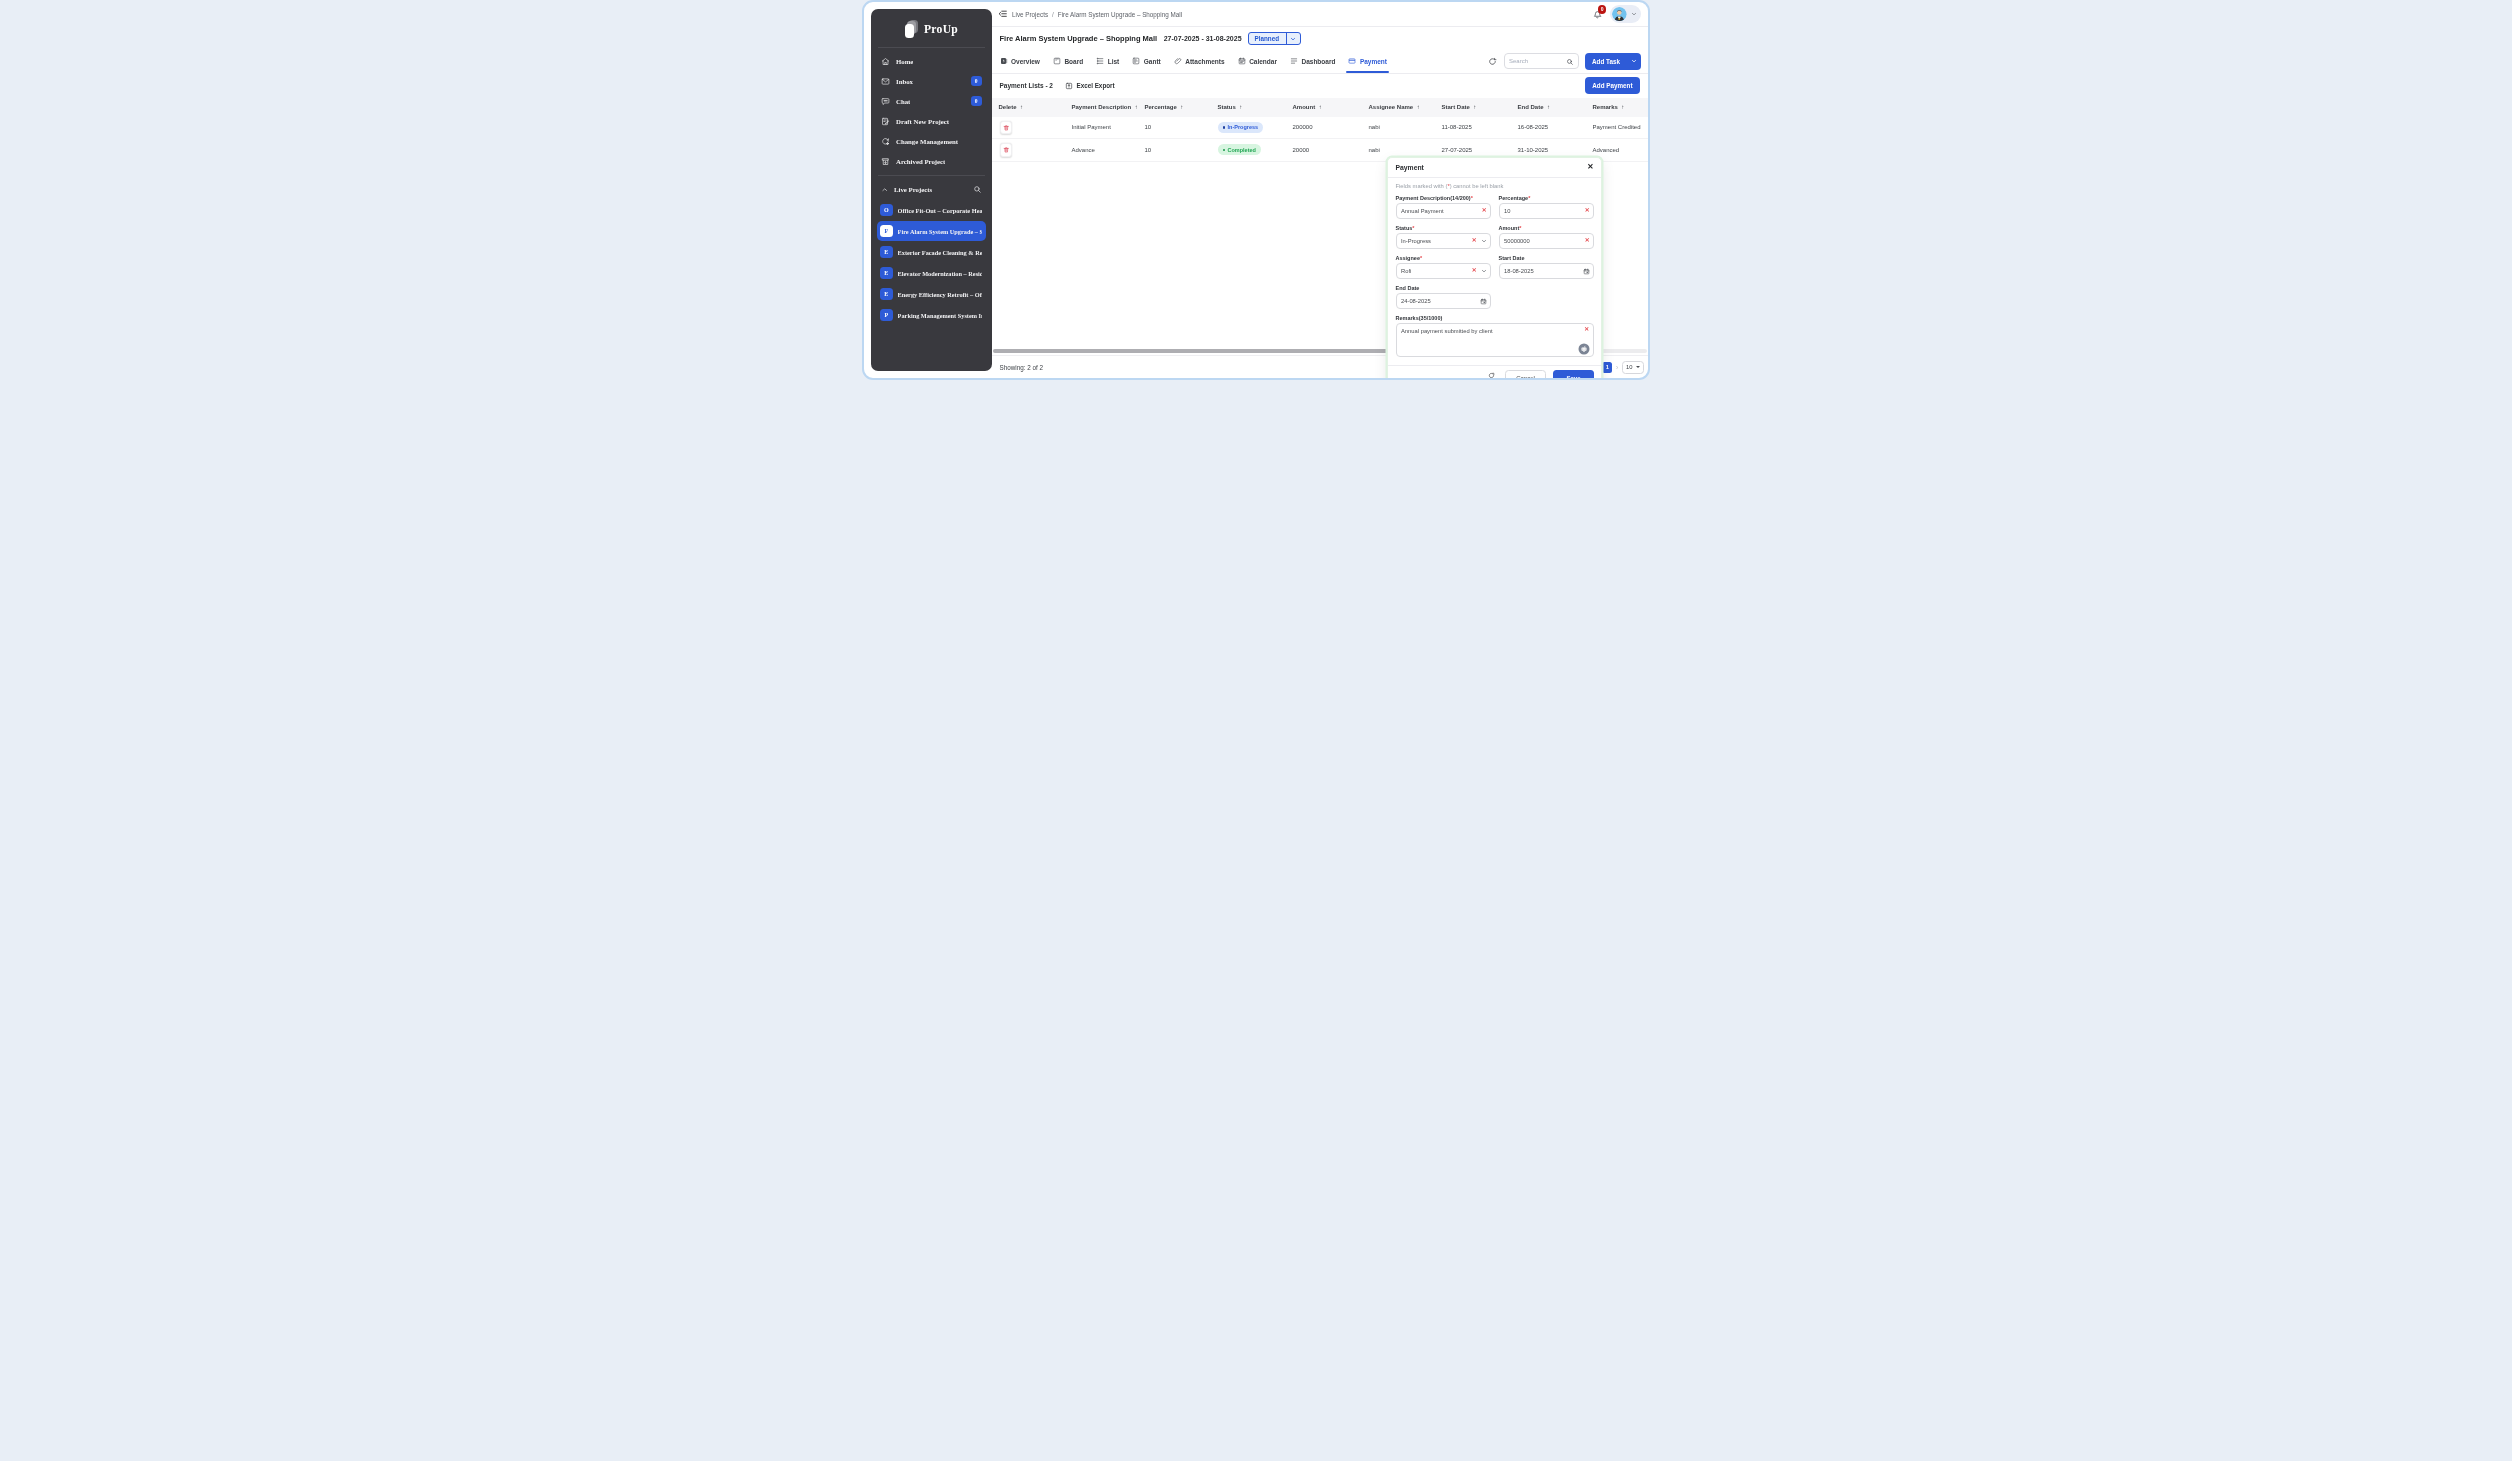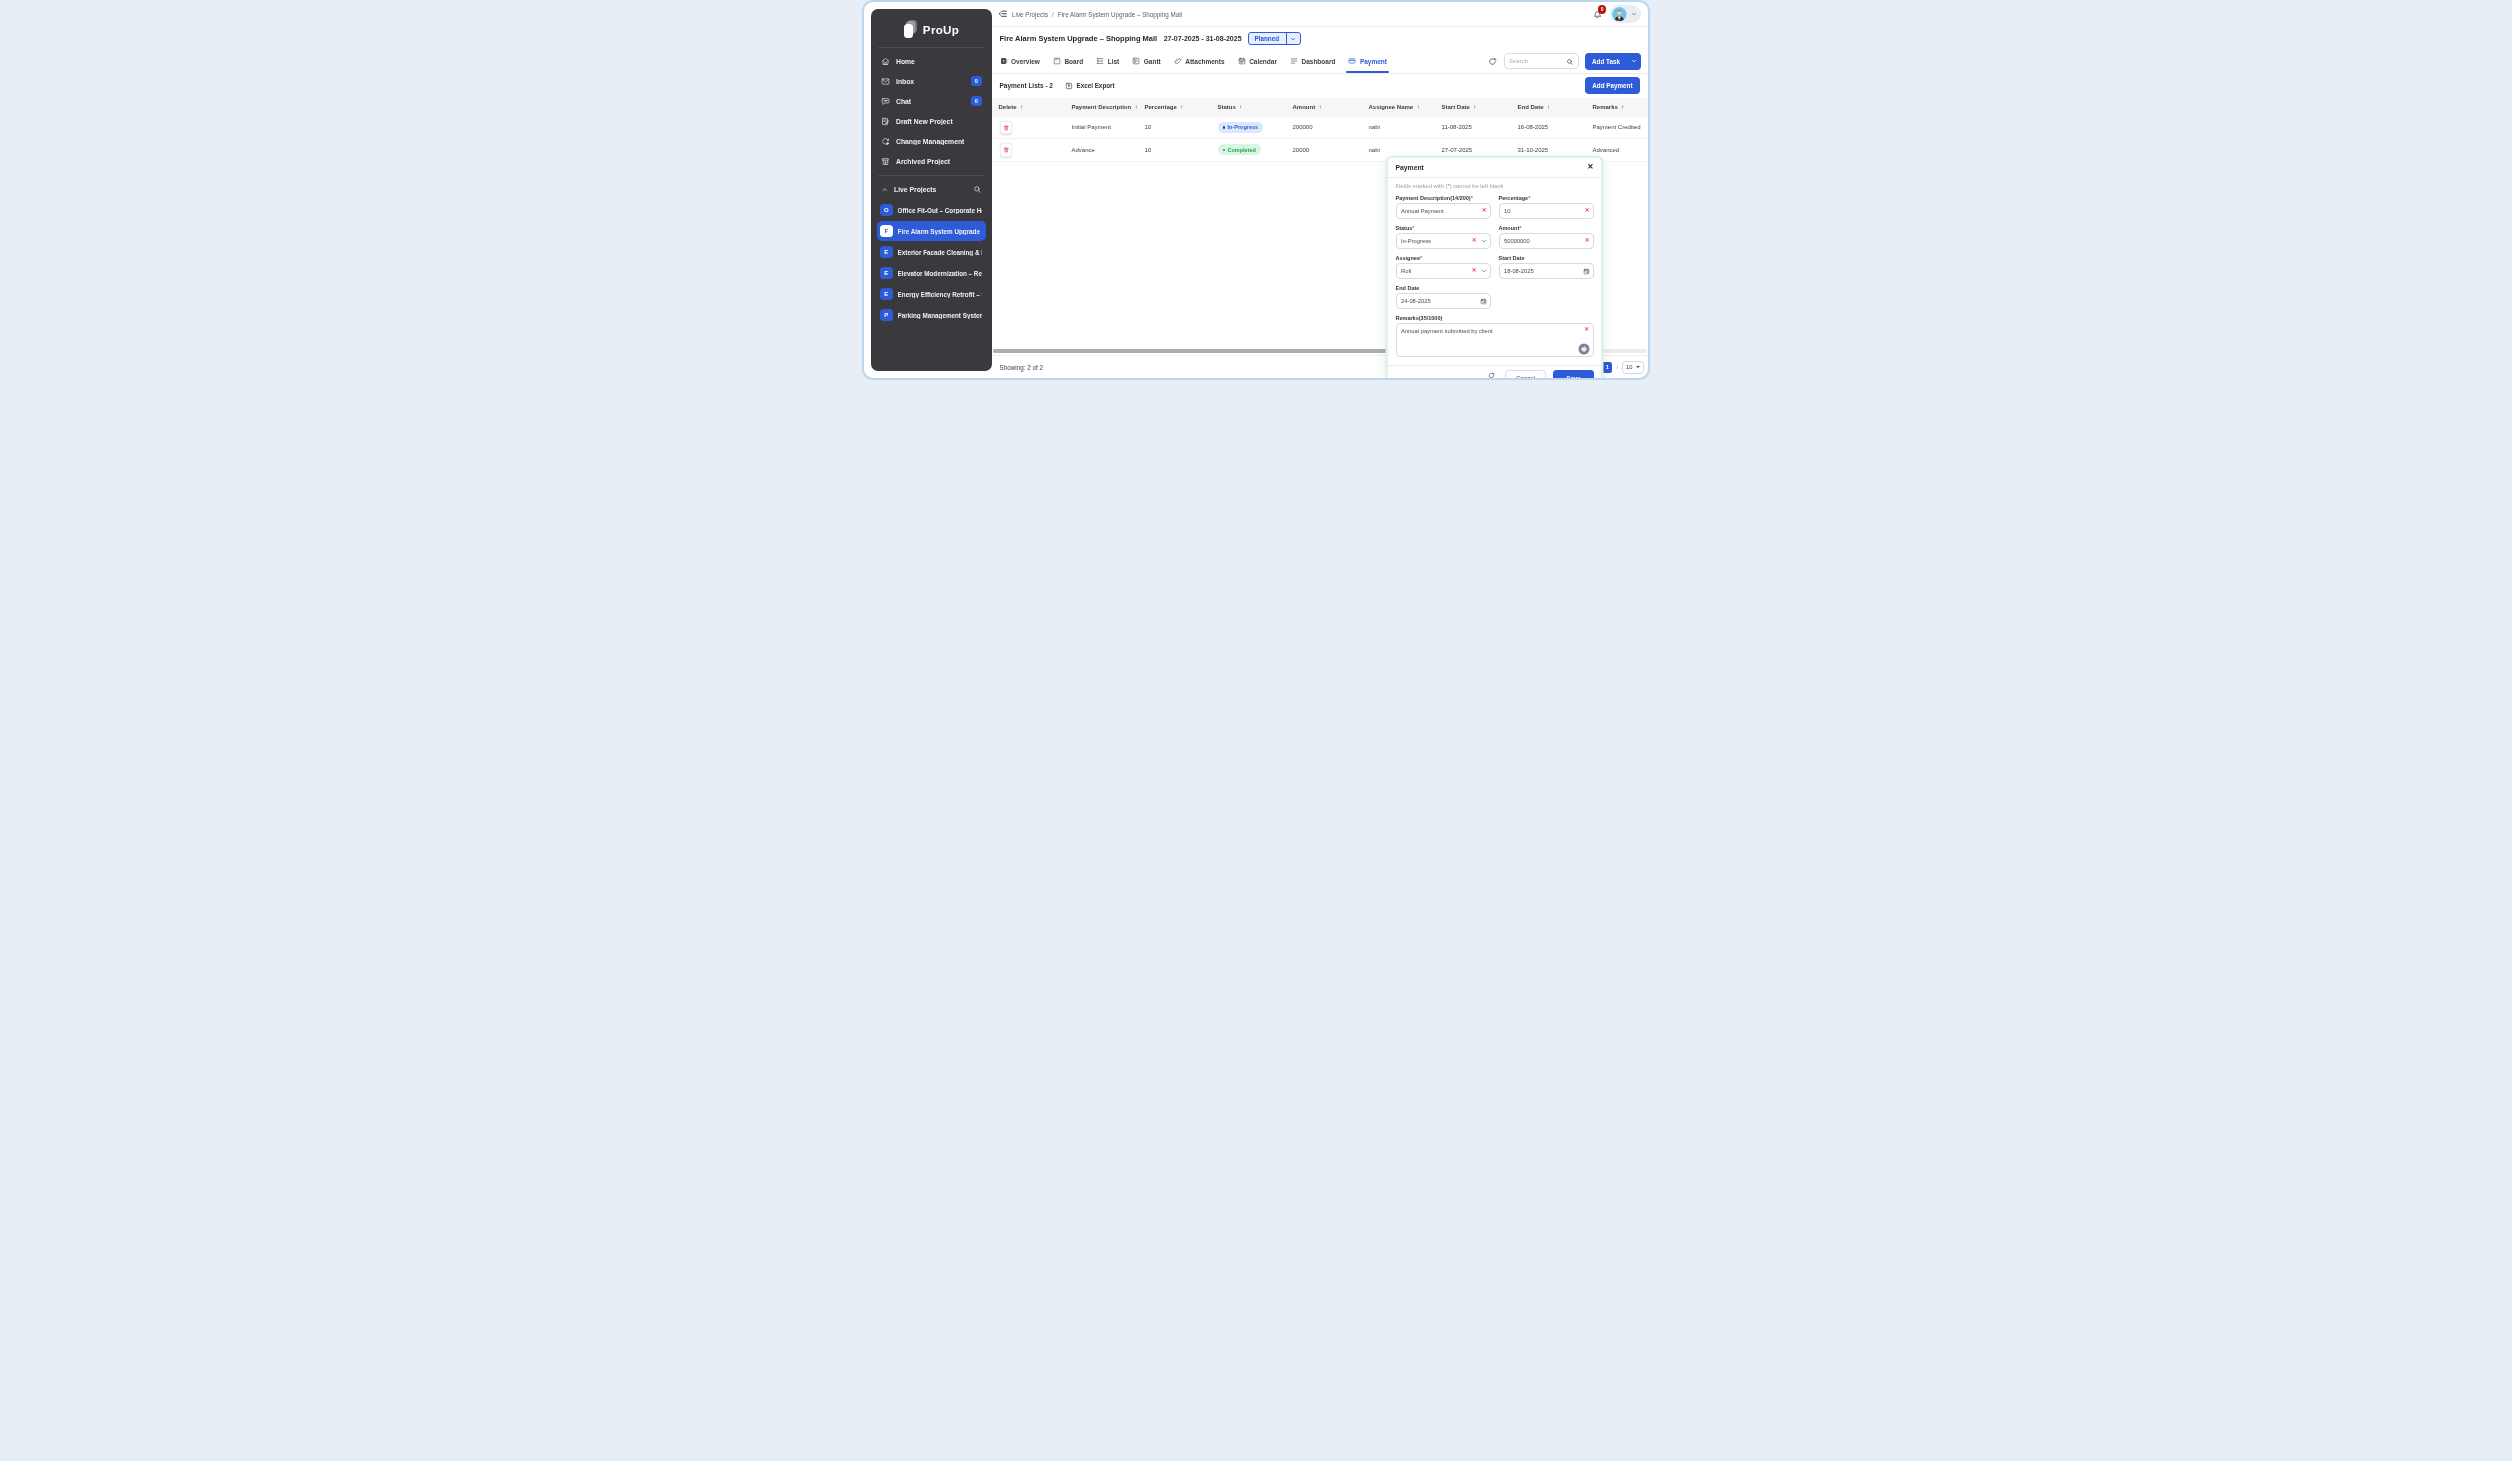--- a/index.html
+++ b/index.html
@@ -6,21 +6,21 @@
   html,body { background:#e8eef6; font-family:"Liberation Sans", sans-serif; }
   .stage { width:788px; height:380px; margin:0 auto; }
   .app {
     position:relative; width:788px; height:380px; background:#ffffff;
     border:2.5px solid #bcd7f2; border-radius:11px; overflow:hidden; display:flex;
   }
   
   .sidebar {
     position:relative; width:121px; margin:6.5px 0 7px 6.5px; background:#39393e;
     border-radius:7px; color:#f0f0f2; padding:5px 6px; flex:none;
-    display:flex; flex-direction:column; overflow:hidden;
+    display:flex; flex-direction:column; overflow:hidden;font-family:Liberation Serif, serif;
   }
   .logo { display:flex; align-items:center; justify-content:center; gap:5px; height:31px; }
   .logo-mark { position:relative; width:15px; height:19px; flex:none; }
   .logo-mark i { position:absolute; border-radius:3.5px; }
   .lm1 { width:9px; height:13px; left:5px; top:0; background:#77777d; }
   .lm2 { width:9px; height:13px; left:3.5px; top:1.5px; background:#9d9da2; }
   .lm3 { width:9.5px; height:14px; left:1px; top:4px; background:#ffffff; }
   .logo-text { font-size:11.6px; font-weight:bold; color:#fff; letter-spacing:0.3px; }
   .side-divider { height:0.5px; background:#4b4b51; margin:2px 1px 4px; flex:none; }
   .nav-item {

